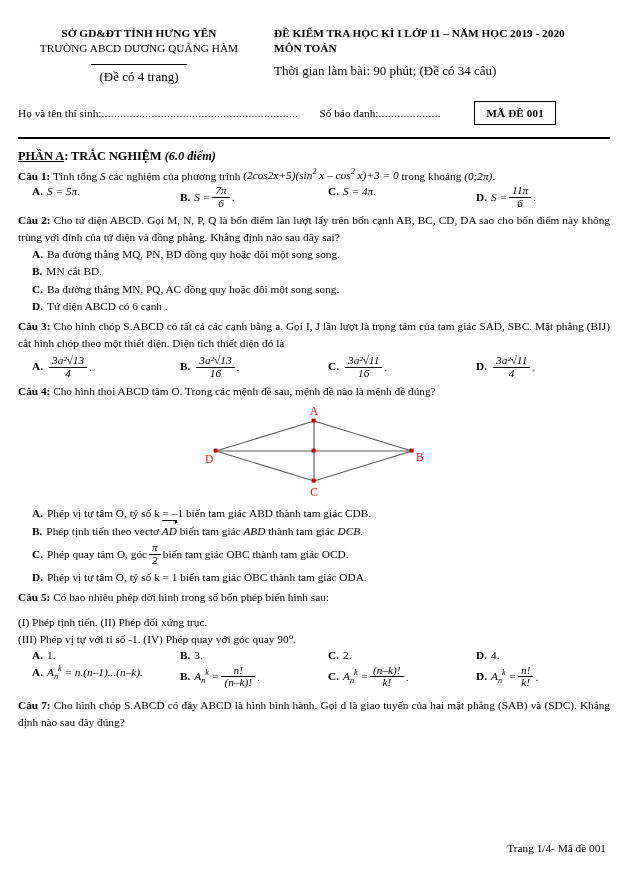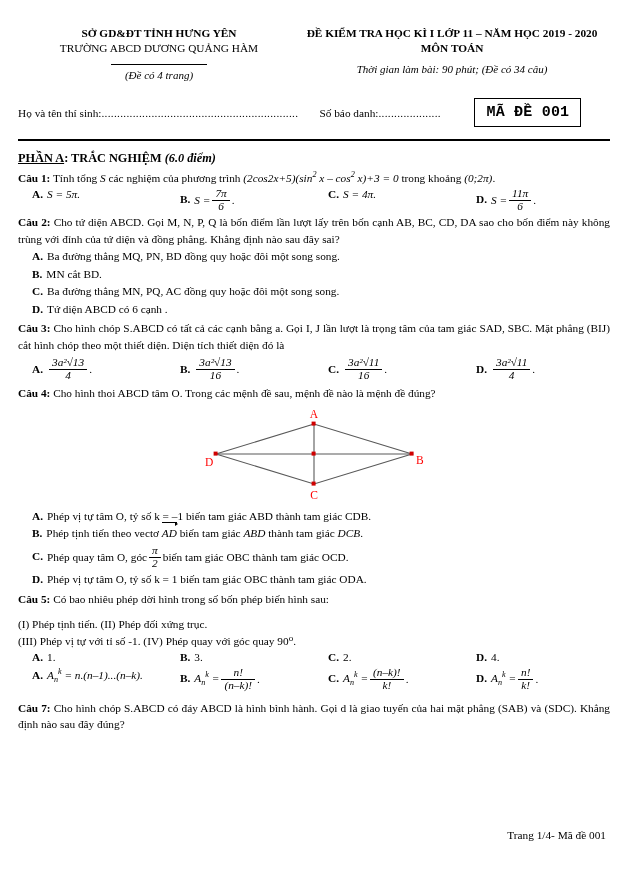--- a/index.html
+++ b/index.html
@@ -18,64 +18,62 @@
   }
   .page {
     position: relative;
     width: 628px;
     height: 888px;
     padding: 0;
   }
   
   .header {
     display: flex;
-    padding: 26px 18px 0 24px;
+    padding: 26px 18px 0 4px;
   }
   .hdr-left {
     width: 270px;
     text-align: center;
     line-height: 1.35;
   }
   .hdr-right {
     flex: 1;
-    text-align: center;
     line-height: 1.35;
   }
   .b { font-weight: bold; }
   .i { font-style: italic; }
   .hdr-rule {
     width: 96px;
     height: 1px;
     background: #000;
     margin: 7px auto 3px auto;
   }
-  .smallnote { font-style: italic; font-size: 11px; }
+  .smallnote { font-size: 13px; }
   
   .cand {
     display: flex;
     align-items: center;
     margin: 16px 18px 12px 18px;
     font-size: 11.3px;
   }
   .dots {
     flex: 0 0 auto;
     letter-spacing: 0.3px;
     white-space: nowrap;
     overflow: hidden;
   }
   .dots.long { width: 218px; }
   .dots.short { width: 84px; }
   .ma-de-box {
     margin-left: 12px;
     border: 1.3px solid #000;
     padding: 5px 11px;
     font-weight: bold;
-    font-size: 15px;
+    font-size: 11px;
     letter-spacing: .2px;
-    font-family: Liberation Mono, monospace;
   }
   .hr-main {
     height: 1.6px;
     background: #000;
     margin: 8px 18px 0 18px;
   }
   
   .content { padding: 10px 18px 0 18px; }
   .part-title {
     font-size: 12.3px;
@@ -141,21 +139,21 @@
     margin: 4px auto 2px auto;
     width: 300px;
     height: 100px;
     position: relative;
   }
   .figure svg { display: block; }
   
   .footer {
     position: absolute;
     right: 22px;
-    bottom: 47px;
+    bottom: 34px;
     font-size: 11.3px;
   }
 </style>
 </head>
 <body>
 
 <div class="page">
 
   <div class="header">
     <div class="hdr-left">

